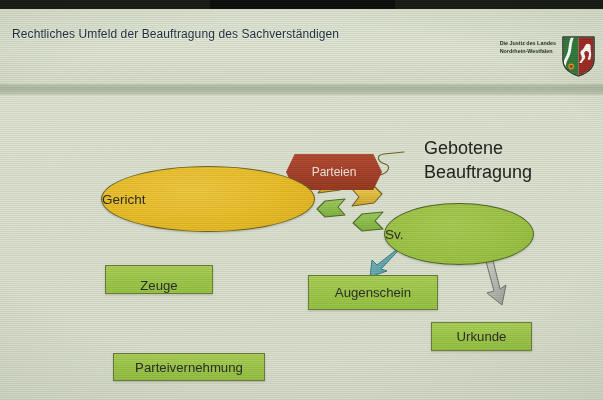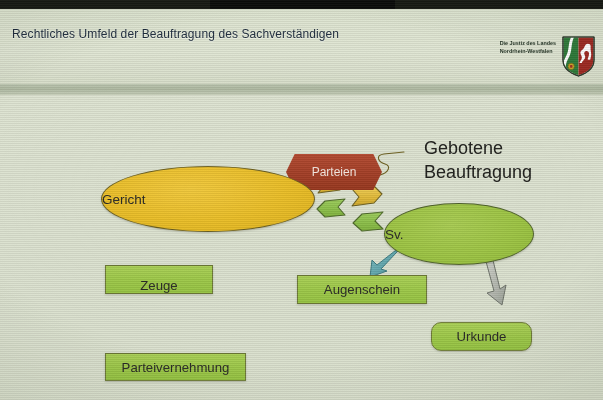--- a/index.html
+++ b/index.html
@@ -63,23 +63,23 @@
       border:1.3px solid #50632a;
       box-shadow:0 1px 2px rgba(0,0,0,.18);}
 
   
   .rect{display:flex;align-items:center;justify-content:center;
         font-size:13.2px;color:#2a2a26;
         background:linear-gradient(180deg,#a9cf55 0%,#9cc748 55%,#96c342 100%);
         border:1.4px solid #6e7b37;
         box-shadow:0 1px 2px rgba(0,0,0,.16);}
   #zeuge{left:105px;top:170px;width:108px;height:29px;align-items:flex-end;}
-  #augenschein{left:297px;top:180px;width:130px;height:29px;}
-  #urkunde{left:431px;top:227px;width:101px;height:29px;border-radius:10px;}
-  #parteivernehmung{left:105px;top:258px;width:141px;height:28px;}
+  #augenschein{left:308px;top:180px;width:130px;height:35px;}
+  #urkunde{left:431px;top:227px;width:101px;height:29px;}
+  #parteivernehmung{left:113px;top:258px;width:152px;height:28px;}
 
   
   #parteien{left:286px;top:36px;width:96px;height:36px;
             background:linear-gradient(180deg,#b24a31 0%,#a33f27 55%,#97381f 100%);
             color:#f4e6de;font-size:12px;
             display:flex;align-items:center;justify-content:center;
             clip-path:polygon(0% 50%,9% 0%,91% 0%,100% 50%,91% 100%,9% 100%);
             box-shadow:0 1px 2px rgba(0,0,0,.2);margin-top:23px;}
 
   

